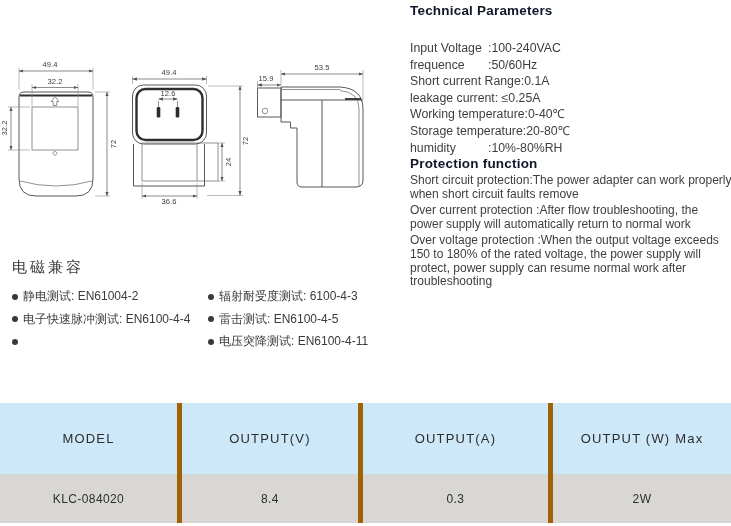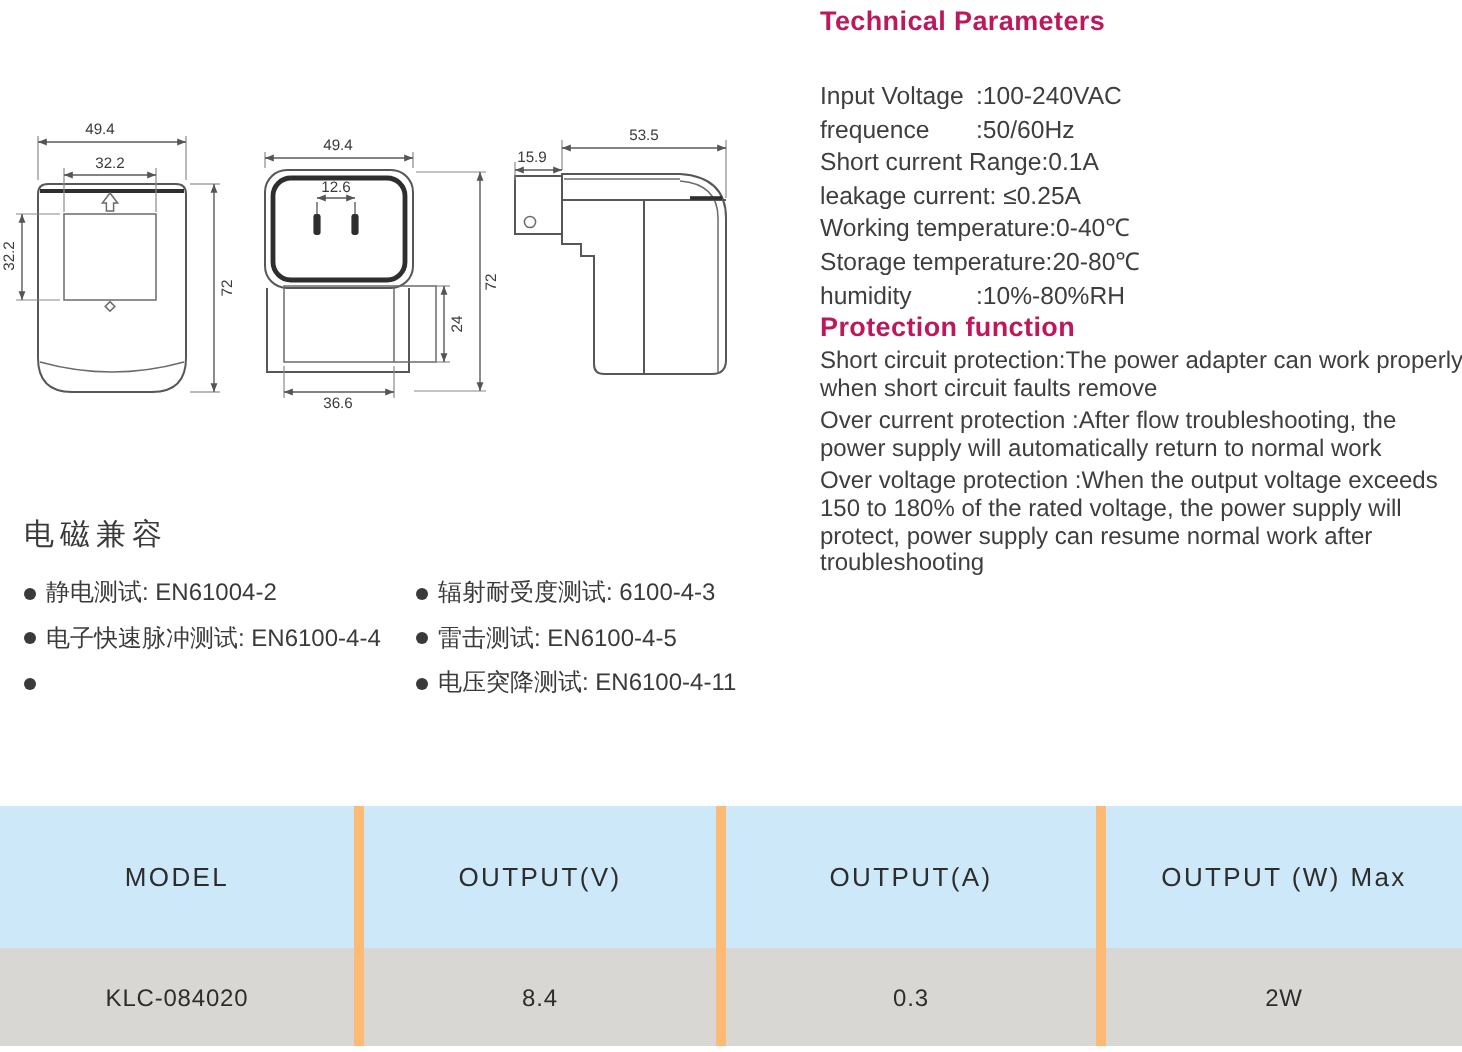--- a/index.html
+++ b/index.html
@@ -7,36 +7,36 @@
         font-family:"Liberation Sans",sans-serif;color:#3e3e3e;}
   
   .drawings{position:absolute;left:0;top:0;}
   .ol{fill:none;stroke:#575757;stroke-width:1;}
   .thin{fill:none;stroke:#6b6b6b;stroke-width:.75;}
   .thick{fill:none;stroke:#2e2e2e;stroke-width:2.4;}
   .ext{stroke:#8a8a8a;stroke-width:.6;}
   .dim{stroke:#5a5a5a;stroke-width:.7;}
   .dimtxt{font:7.6px "Liberation Sans",sans-serif;fill:#3c3c3c;}
   
-  .sec-title{font-size:13.5px;font-weight:700;color:#be185d;letter-spacing:.2px;}
+  .sec-title{font-size:13.5px;font-weight:700;color:#0f172a;letter-spacing:.2px;}
   .tp{position:absolute;left:410px;top:3px;width:321px;}
   .tp-rows{margin-top:22px;}
   .tp-row{font-size:12.3px;line-height:16.6px;white-space:nowrap;}
   .tp-label{display:inline-block;min-width:78px;}
   .pf{position:absolute;left:410px;top:156px;width:322px;}
   .pf-text{margin-top:3px;font-size:12px;line-height:13.6px;}
   
   .emc{position:absolute;left:12px;top:258px;width:385px;}
   .emc-title{font-size:15px;color:#3a3a3a;letter-spacing:3px;font-weight:400;}
   .emc-grid{display:grid;grid-template-columns:196px auto;margin-top:13px;row-gap:9px;font-size:12px;color:#3a3a3a;}
   .emc-item{position:relative;padding-left:11px;line-height:13.5px;white-space:nowrap;}
   .emc-item .bullet{position:absolute;left:0;top:3.5px;width:6px;height:6px;border-radius:50%;background:#3a3a3a;}
   
   .spec-table{position:absolute;left:0;top:403px;width:731px;display:grid;
-              grid-template-columns:177px 176px 185px 178px;column-gap:5px;background:#fdba74;}
+              grid-template-columns:177px 176px 185px 178px;column-gap:5px;background:#a16207;}
   .col{display:flex;flex-direction:column;}
   .th{height:71px;background:#cde8f8;display:flex;align-items:center;justify-content:center;
       font-size:13px;letter-spacing:1.2px;color:#2d2d2d;}
   .td{height:49px;background:#d8d7d3;display:flex;align-items:center;justify-content:center;
       font-size:12px;color:#2d2d2d;letter-spacing:.4px;}
 </style>
 </head>
 <body>
 
 <div class="page">

